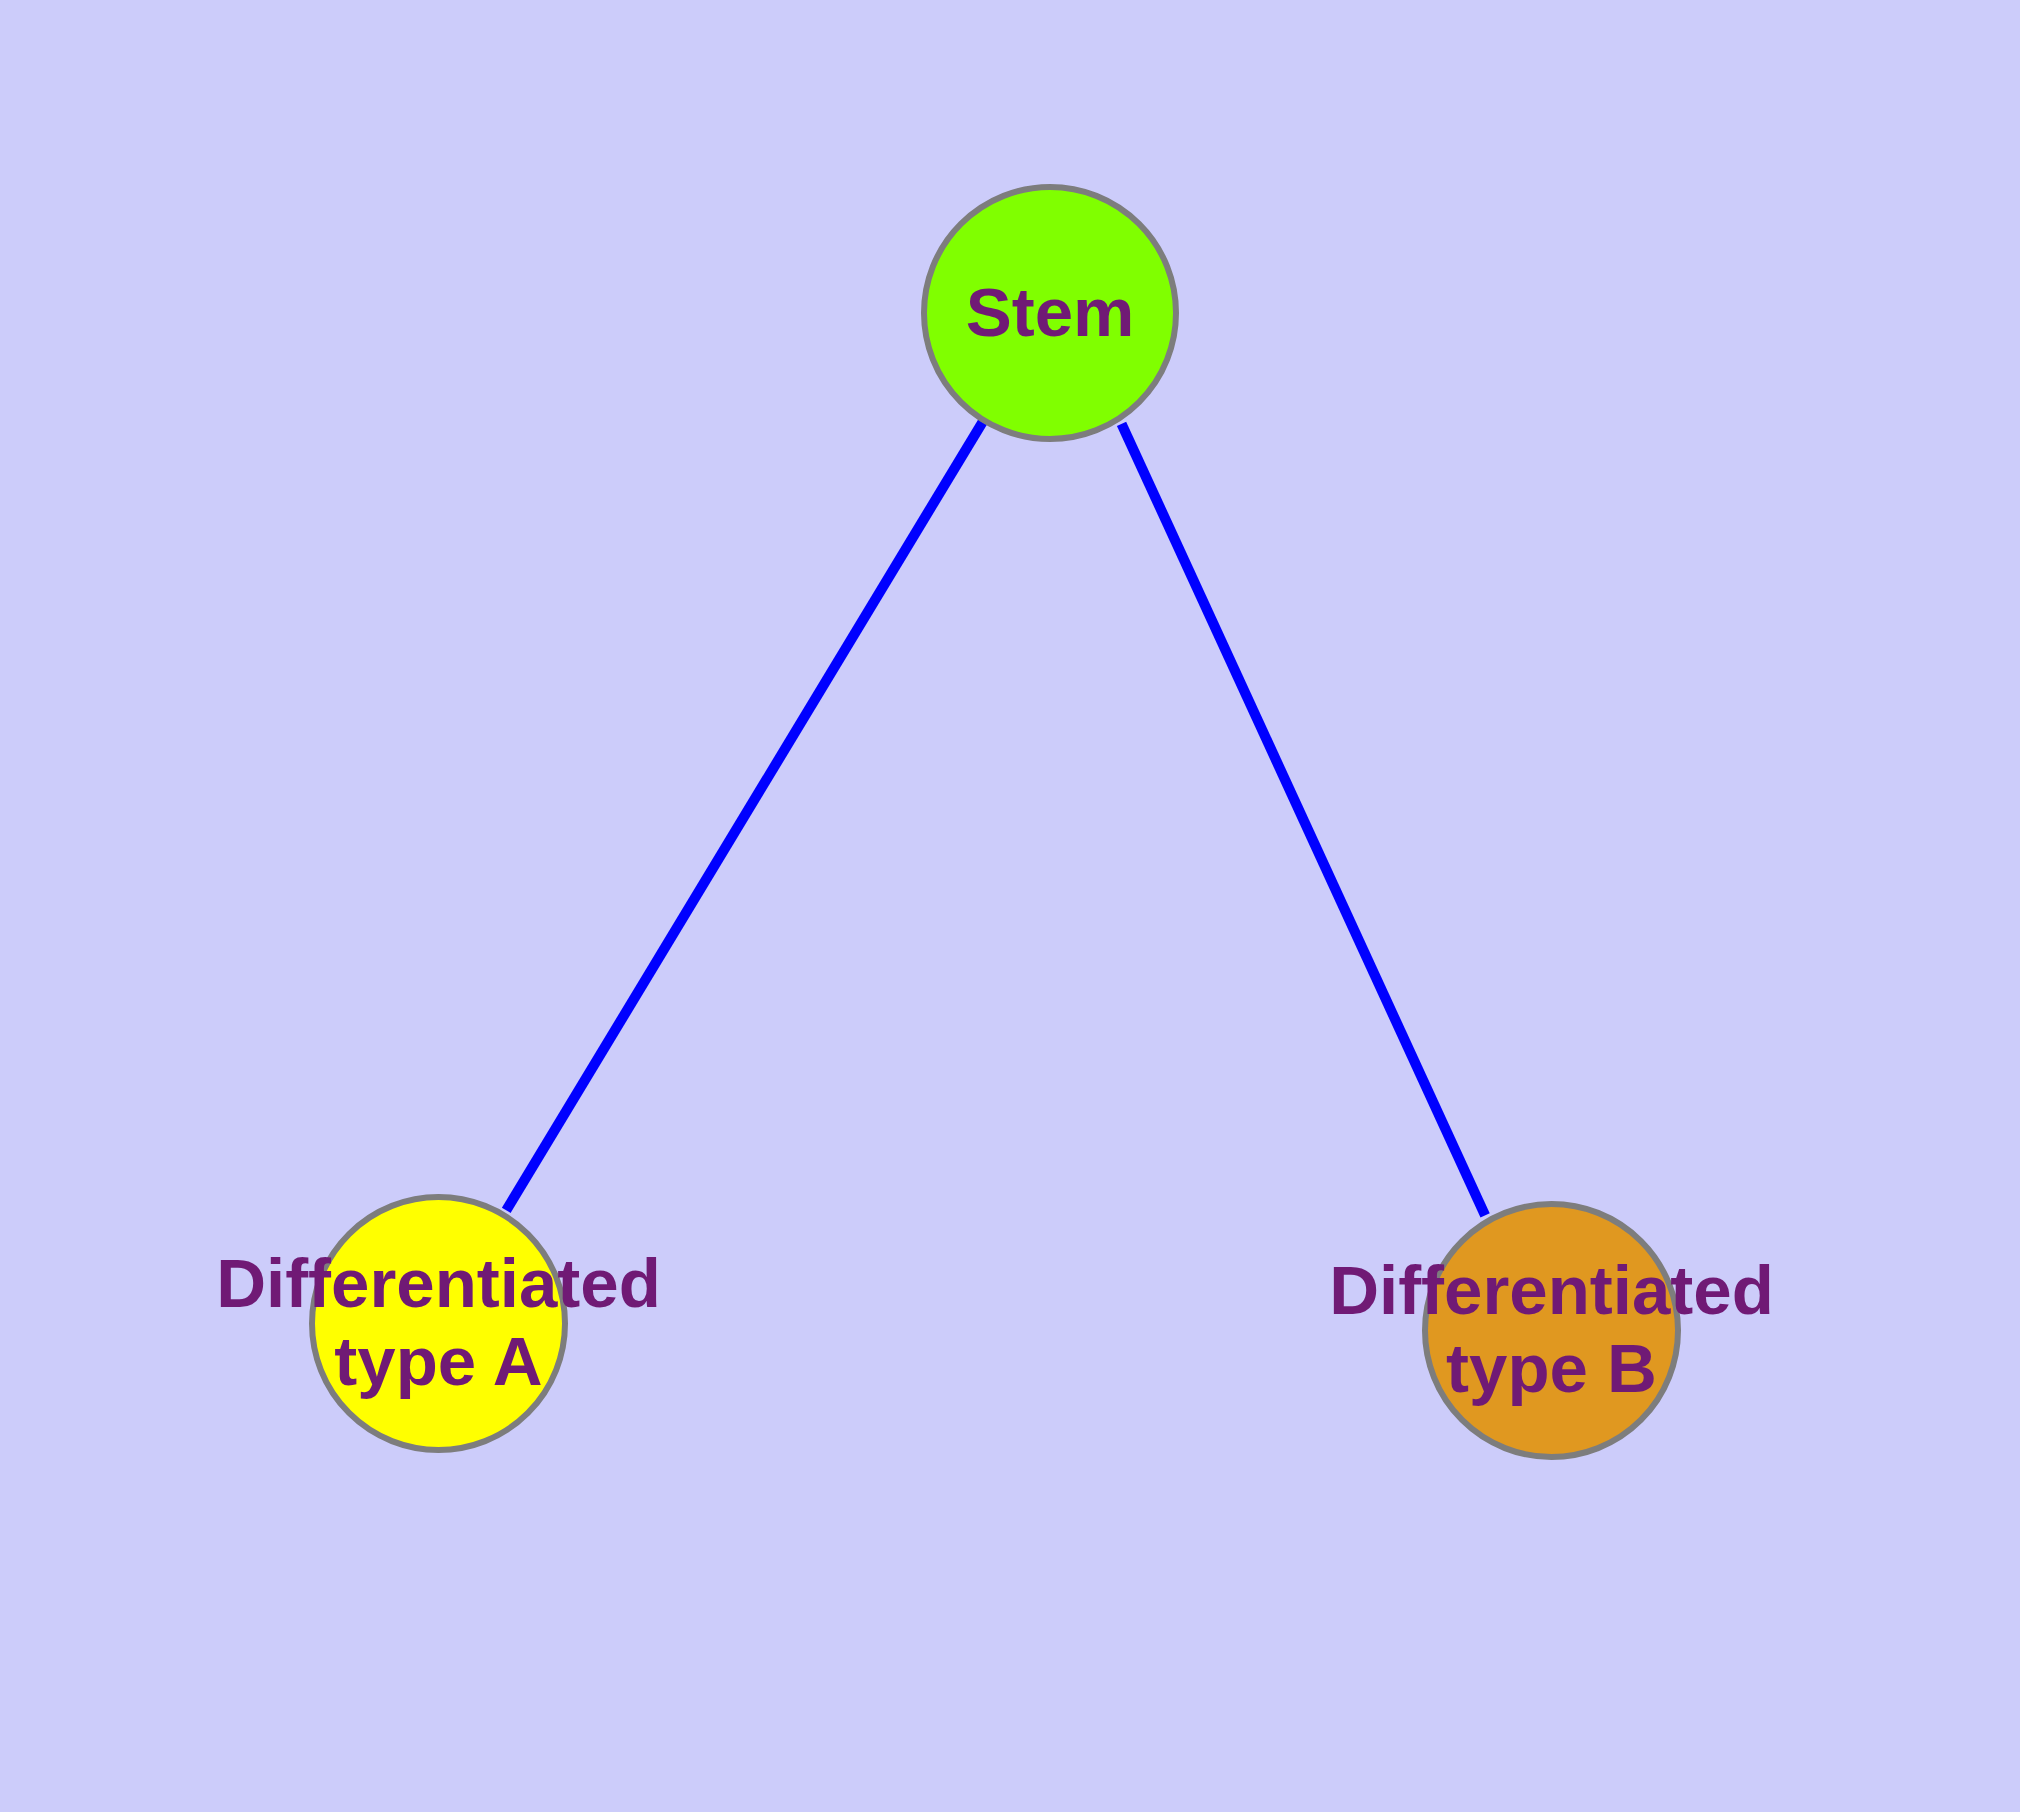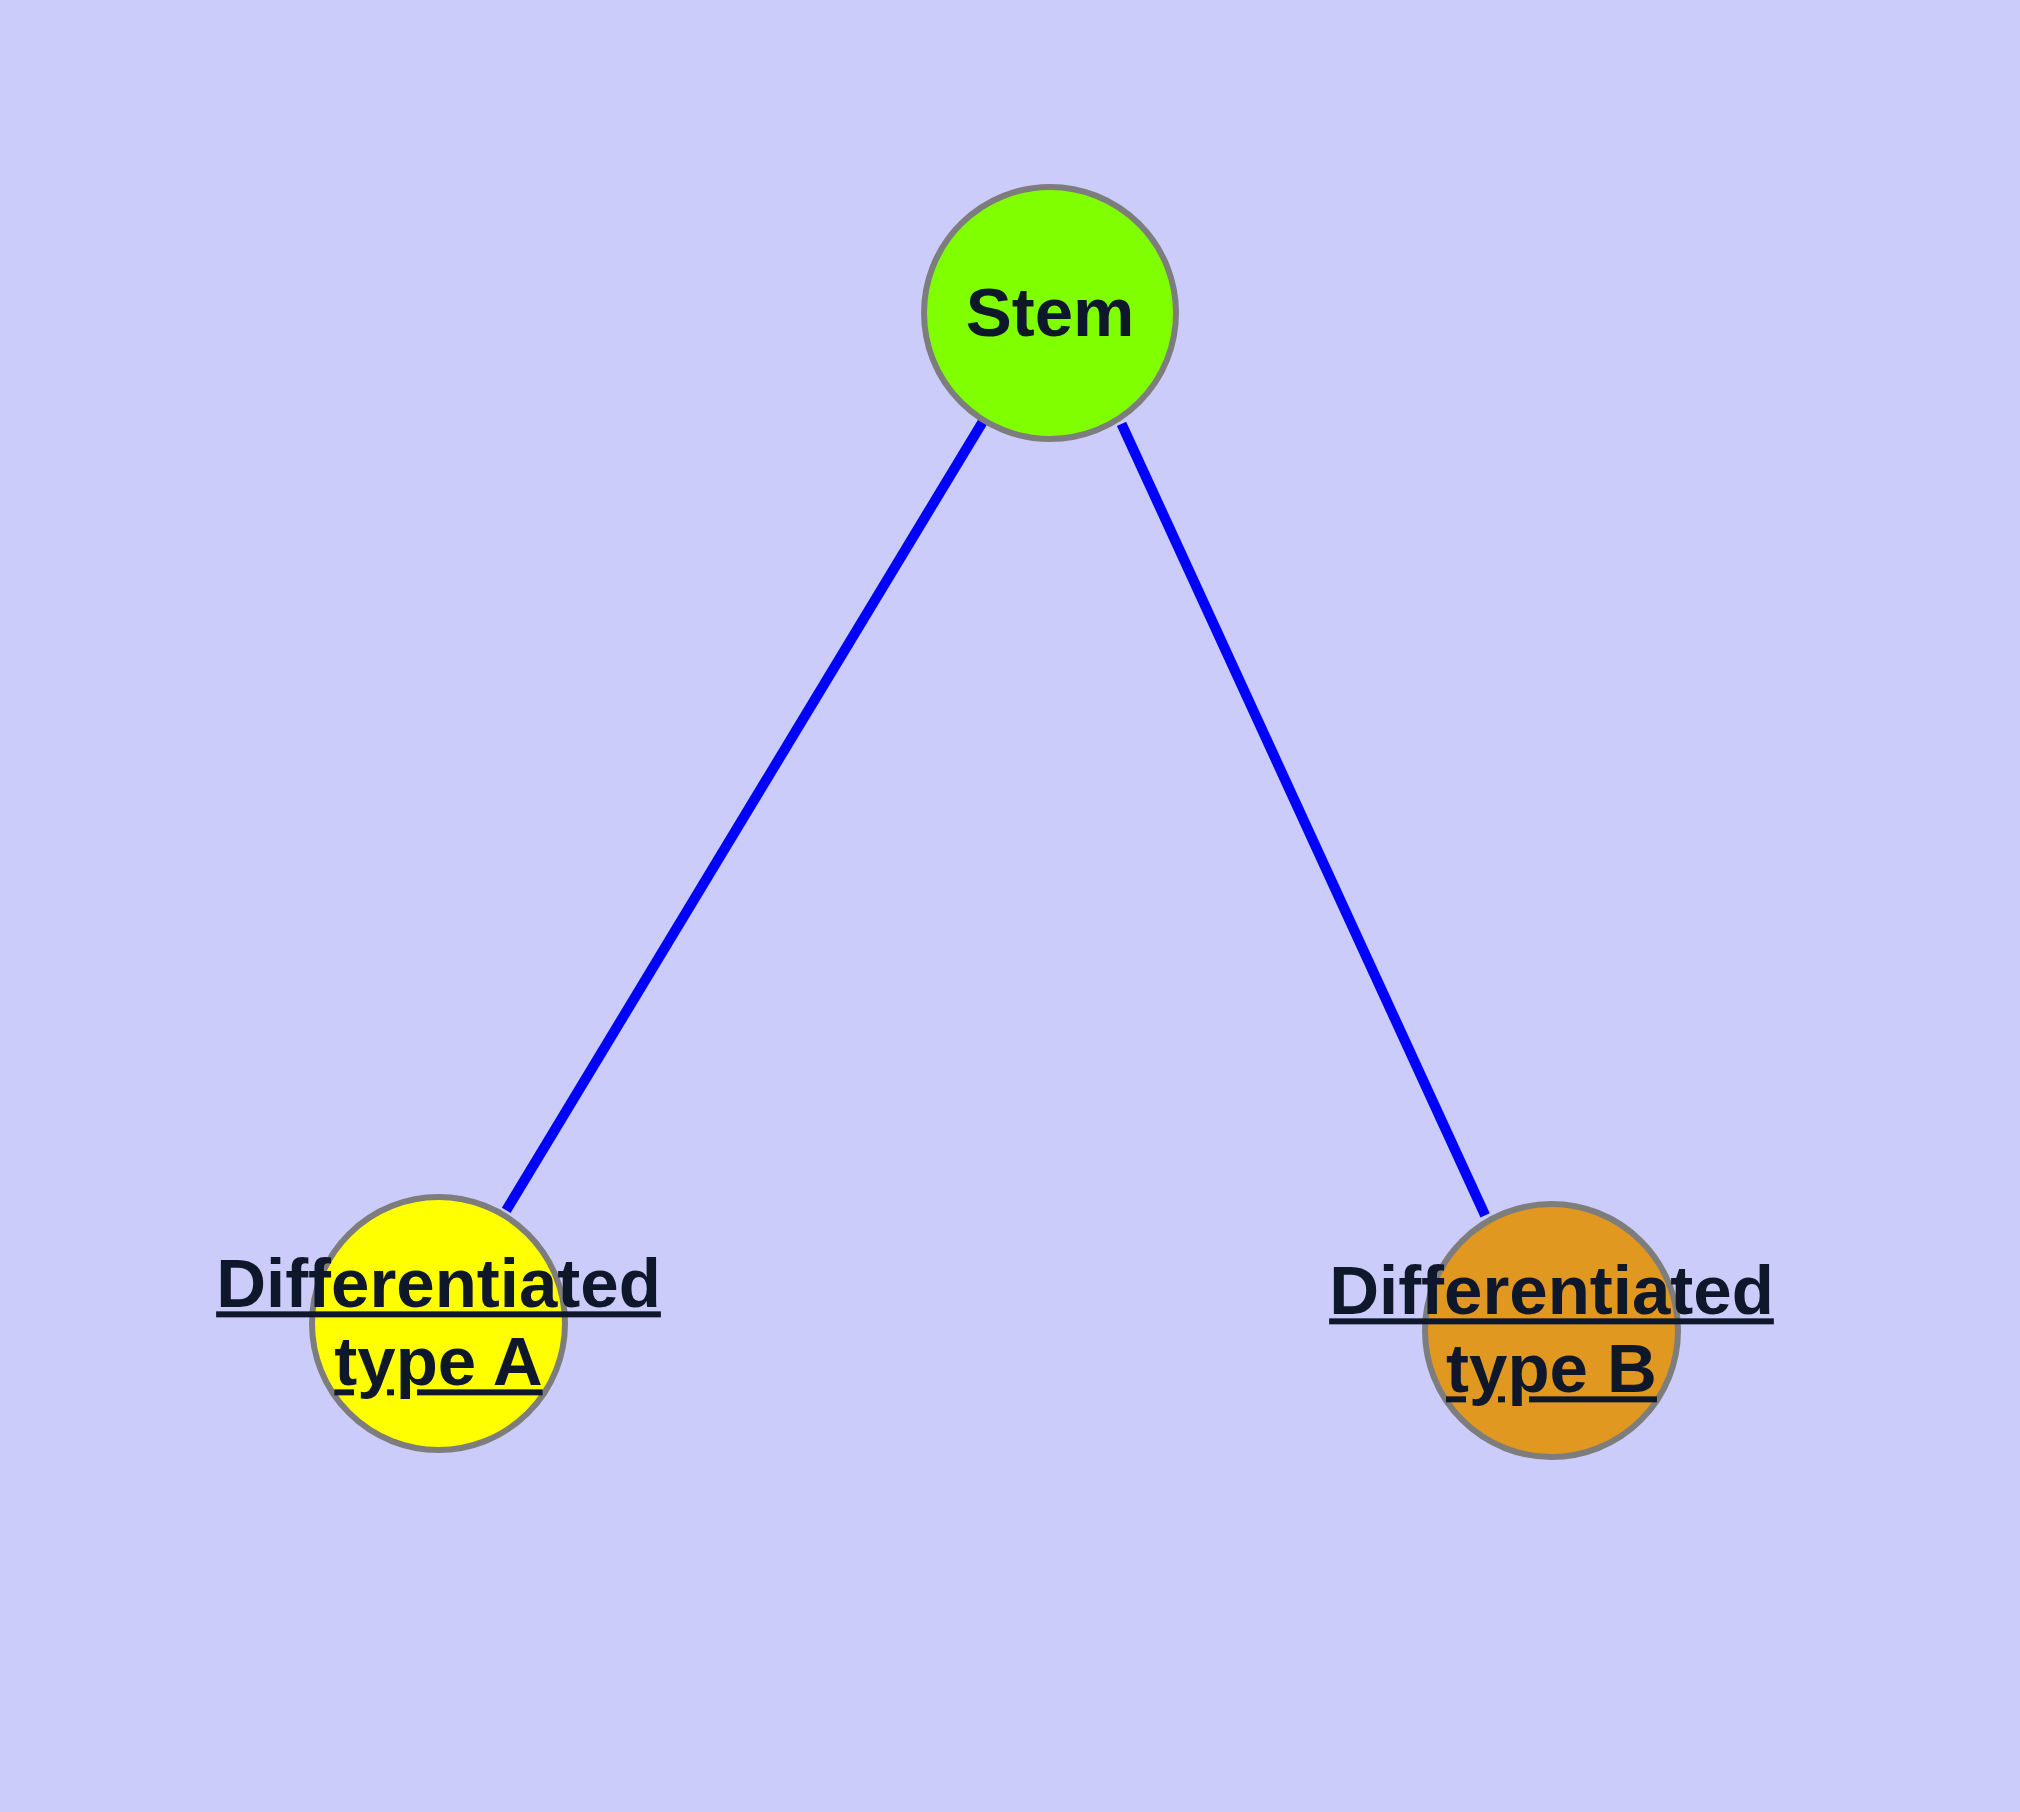--- a/index.html
+++ b/index.html
@@ -48,32 +48,31 @@
     box-sizing: border-box;
     border: 6px solid #7d7d7d;
   }
   .node-label {
     position: absolute;
     left: 50%;
     top: 50%;
     transform: translate(-50%, -50%);
     white-space: pre;
     text-align: center;
-    color: #0f172a;
+    color: #701a75;
     font-family: "Liberation Sans", sans-serif;
     font-weight: bold;
     line-height: 1.14;
     pointer-events: none;
   }
   .label-inside {
     font-size: 69px;
   }
   .label-over {
     font-size: 69px;
-    text-decoration: underline;
   }
 </style>
 </head>
 <body>
 
 <div id="graph-canvas">
 
   <svg id="edge-layer" viewBox="0 0 2384 2138" width="2021" height="1812" xmlns="http://www.w3.org/2000/svg">
     <line x1="1159" y1="498" x2="597" y2="1428" stroke="#0000ff" stroke-width="12" stroke-linecap="butt"></line>
     <line x1="1323" y1="500" x2="1752" y2="1434" stroke="#0000ff" stroke-width="12" stroke-linecap="butt"></line>

